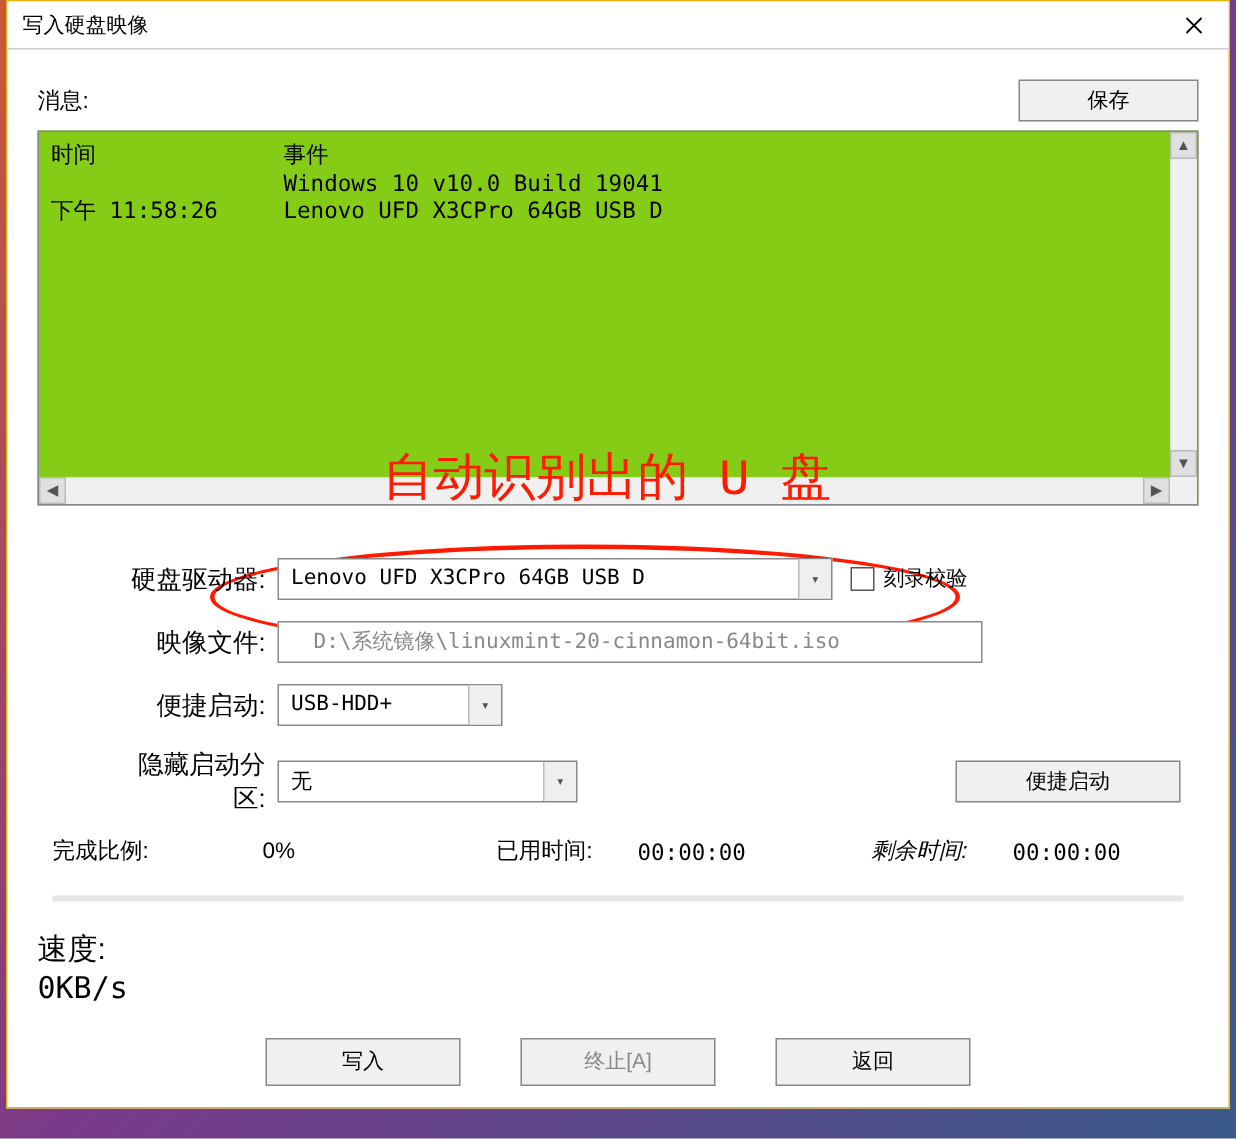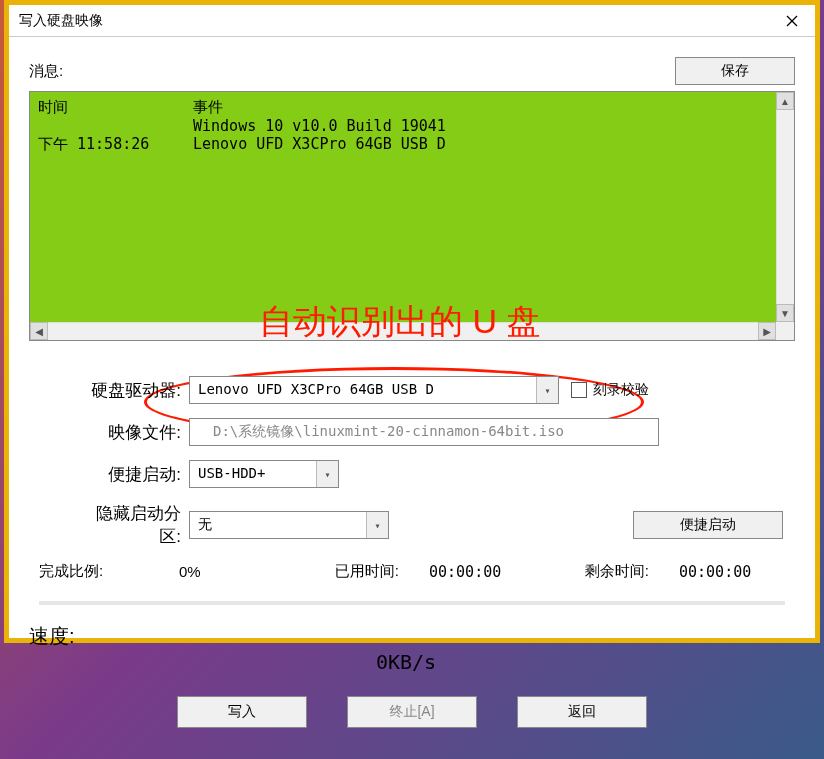--- a/index.html
+++ b/index.html
@@ -11,23 +11,23 @@
     background: linear-gradient(135deg, #c85a3a, #7a3a8a, #3a5a8a);
     width: 824px;
     height: 759px;
     overflow: hidden;
   }
   .window {
     position: absolute;
     left: 4px;
     top: 0;
     width: 816px;
-    height: 643px;
+    height: 739px;
     background: #ffffff;
-    border: 5px solid #eab308;
+    border: 1px solid #eab308;
   }
   .titlebar {
     height: 32px;
     display: flex;
     align-items: center;
     justify-content: space-between;
     padding: 0 0 0 10px;
     border-bottom: 1px solid #ccc;
     background: #ffffff;
   }
@@ -219,21 +219,21 @@
     justify-content: center;
     gap: 40px;
     margin-top: 22px;
   }
   .button-row .btn { min-width: 130px; padding: 6px 0; }
 
   .annotation {
     position: absolute;
     color: #ff1a00;
     font-size: 34px;
-    font-family: Liberation Sans, sans-serif;
+    font-family: Liberation Mono, monospace;
     pointer-events: none;
     white-space: nowrap;
   }
   .ellipse {
     position: absolute;
     border: 3px solid #ff1a00;
     border-radius: 50%;
     pointer-events: none;
   }
 </style>
@@ -329,29 +329,29 @@
         <button class="btn" style="min-width:150px;">便捷启动</button>
       </div>
 
     </div>
 
     <div class="status-row">
       <div style="width:100px;">完成比例:</div>
       <div style="width:140px; padding-left:40px;">0%</div>
       <div style="width:120px; text-align:right;">已用时间:</div>
       <div style="width:130px; padding-left:30px; font-family:'SimSun',monospace;">00:00:00</div>
-      <div style="width:120px; text-align:right;">剩余时间:</div>
+      <div style="width:120px; text-align:right;font-style:italic;">剩余时间:</div>
       <div style="padding-left:30px; font-family:'SimSun',monospace;">00:00:00</div>
     </div>
 
     <div class="progress-track"></div>
 
     <div class="speed-row">
       <div style="margin-right:50px;">速度:</div>
-      <div style="font-family:'SimSun',monospace;text-align:center;">0KB/s</div>
+      <div style="font-family:'SimSun',monospace;">0KB/s</div>
     </div>
 
     <div class="button-row">
       <button class="btn">写入</button>
       <button class="btn disabled" disabled="">终止[A]</button>
       <button class="btn">返回</button>
     </div>
 
   </div>
 </div>

